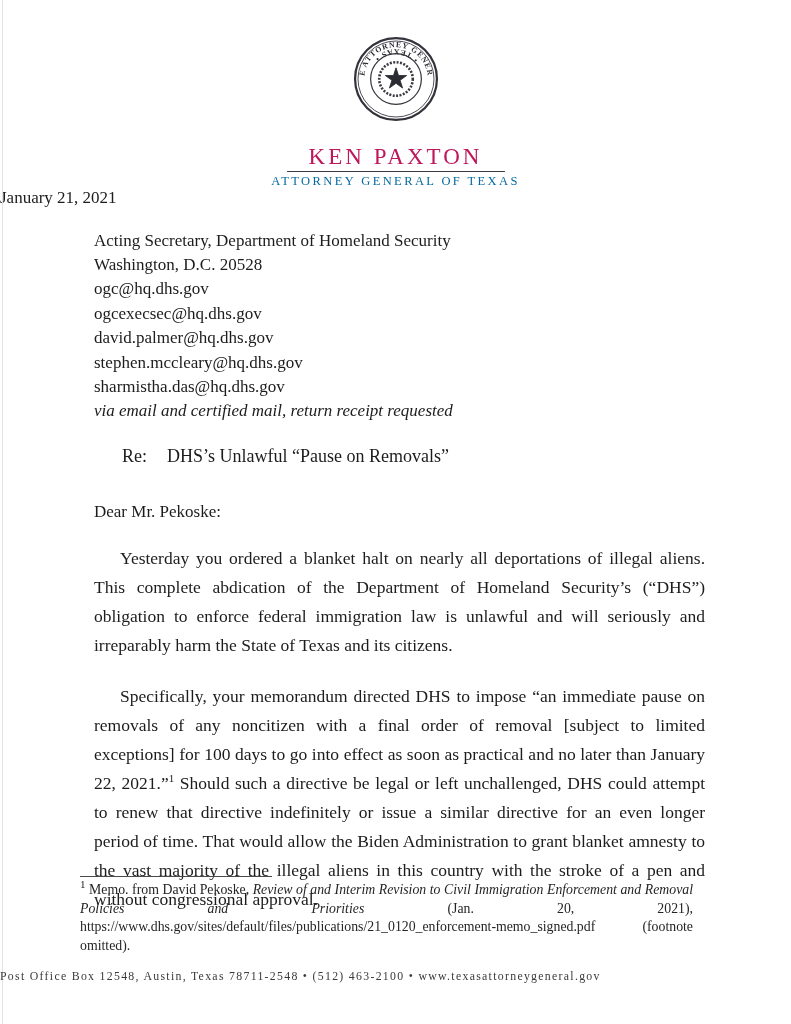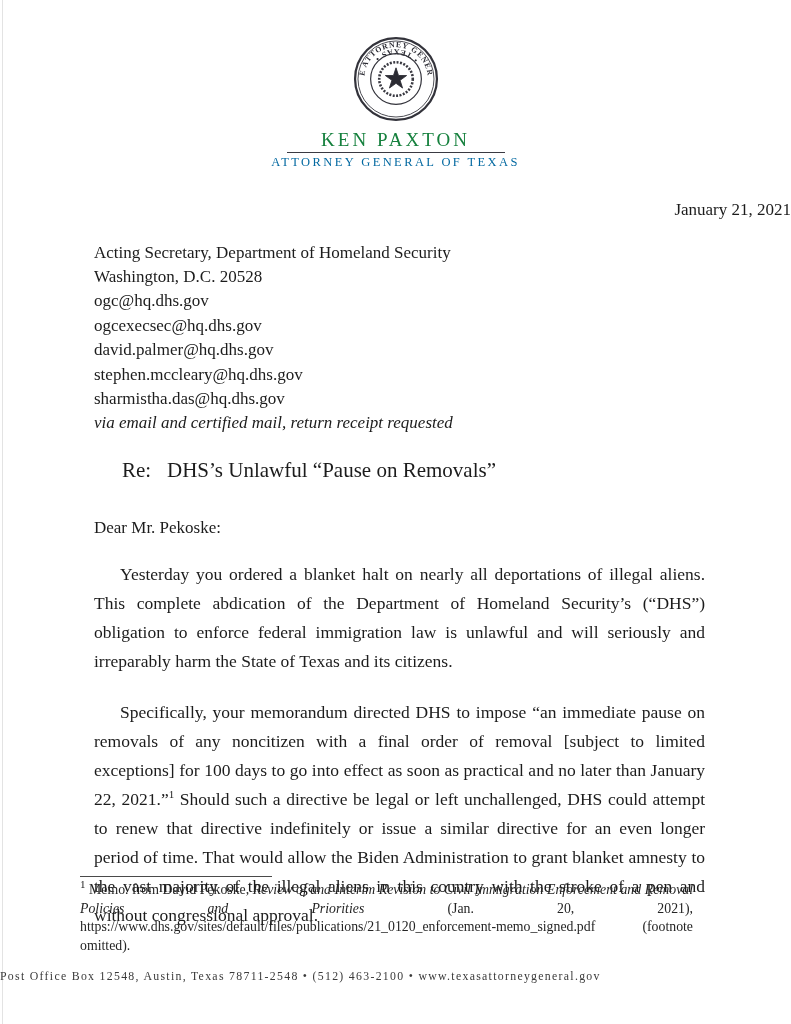--- a/index.html
+++ b/index.html
@@ -15,58 +15,57 @@
     position:absolute;left:2px;top:0;bottom:0;width:1px;
     background:#e3e3e3;
   }
   
   .letterhead{
     padding-top:36px;
     text-align:center;
   }
   .seal{display:block;margin:0 auto;}
   .ag-name{
-    margin-top:8px;
-    font-size:19px;
+    margin-top:23px;
+    font-size:23px;
     letter-spacing:3px;
-    color:#15803d;
+    color:#be185d;
     line-height:1;
   }
   .ag-rule{
     width:218px;
     margin:3px auto 3px auto;
     border:none;
     border-top:1.4px solid #3a3a42;
   }
   .ag-title{
     font-size:12.5px;
     letter-spacing:2.4px;
     color:#0369a1;
     line-height:1;
   }
   
   .date-line{
-    text-align:right;
+    text-align:left;
     font-size:17px;
-    margin-top:31px;
   }
   .content{
     width:611px;
     margin-left:94px;
   }
   .recipient{
     margin-top:21px;
     font-size:17px;
     line-height:24.4px;
   }
   .recipient div{white-space:nowrap;}
   .delivery-note{font-style:italic;}
   .re-line{
     margin-top:22px;
-    font-size:21px;
+    font-size:18px;
     padding-left:28px;
   }
   .re-label{display:inline-block;width:45px;}
   .salutation{
     margin-top:35px;
     font-size:17px;
   }
   .para{
     margin-top:22px;
     font-size:17.5px;

